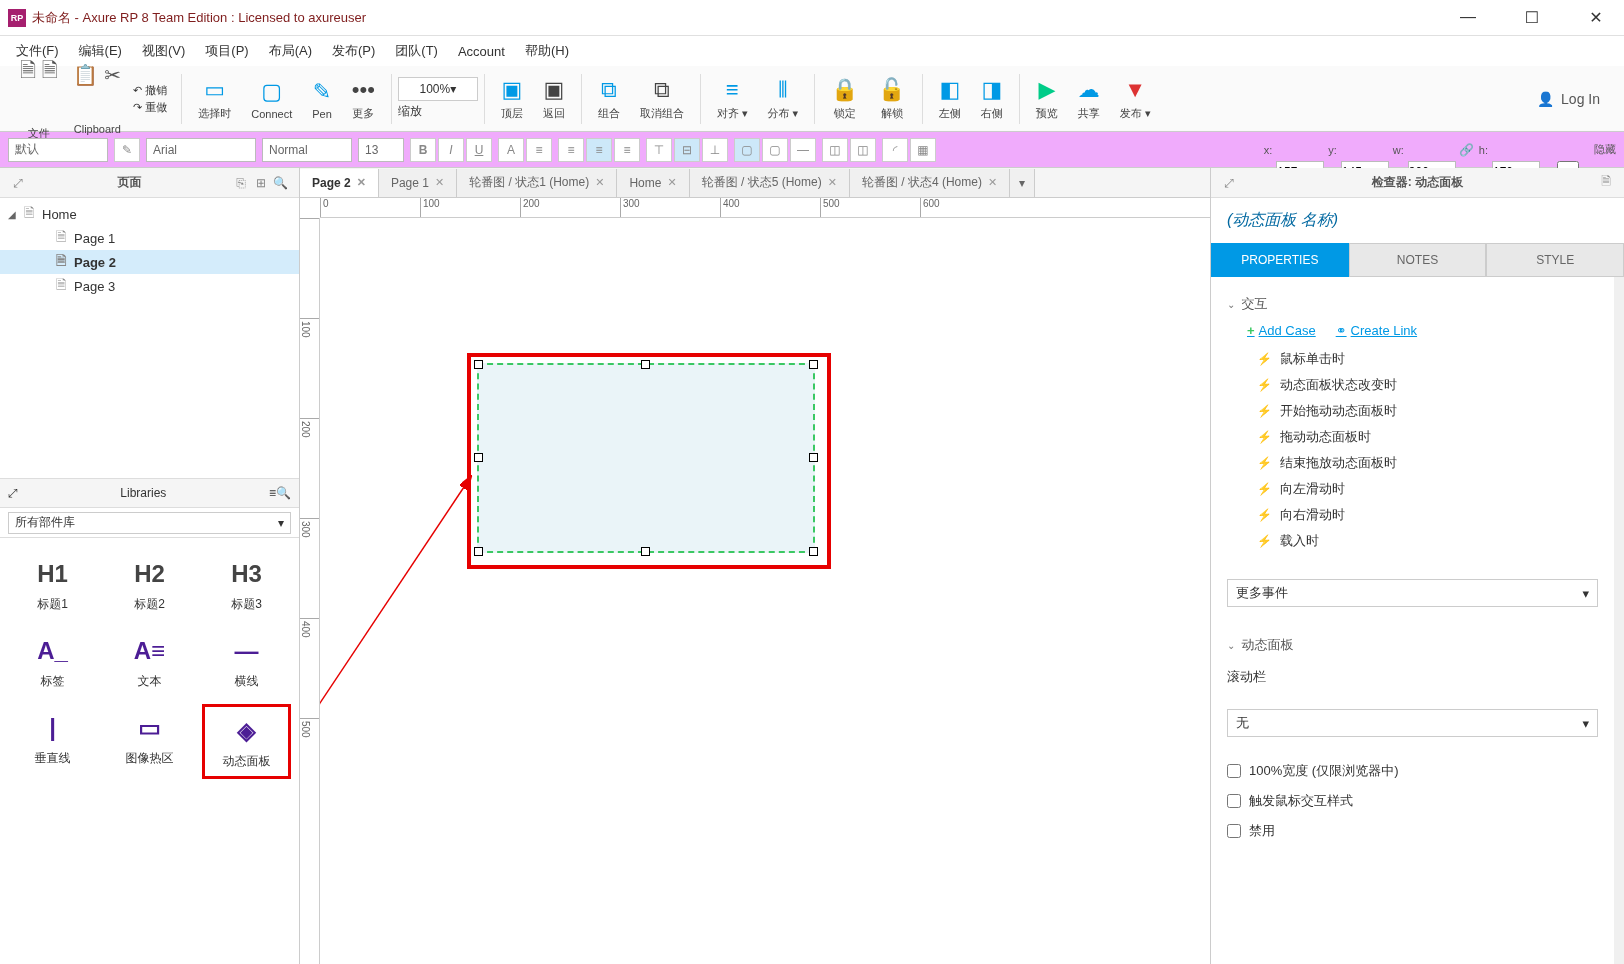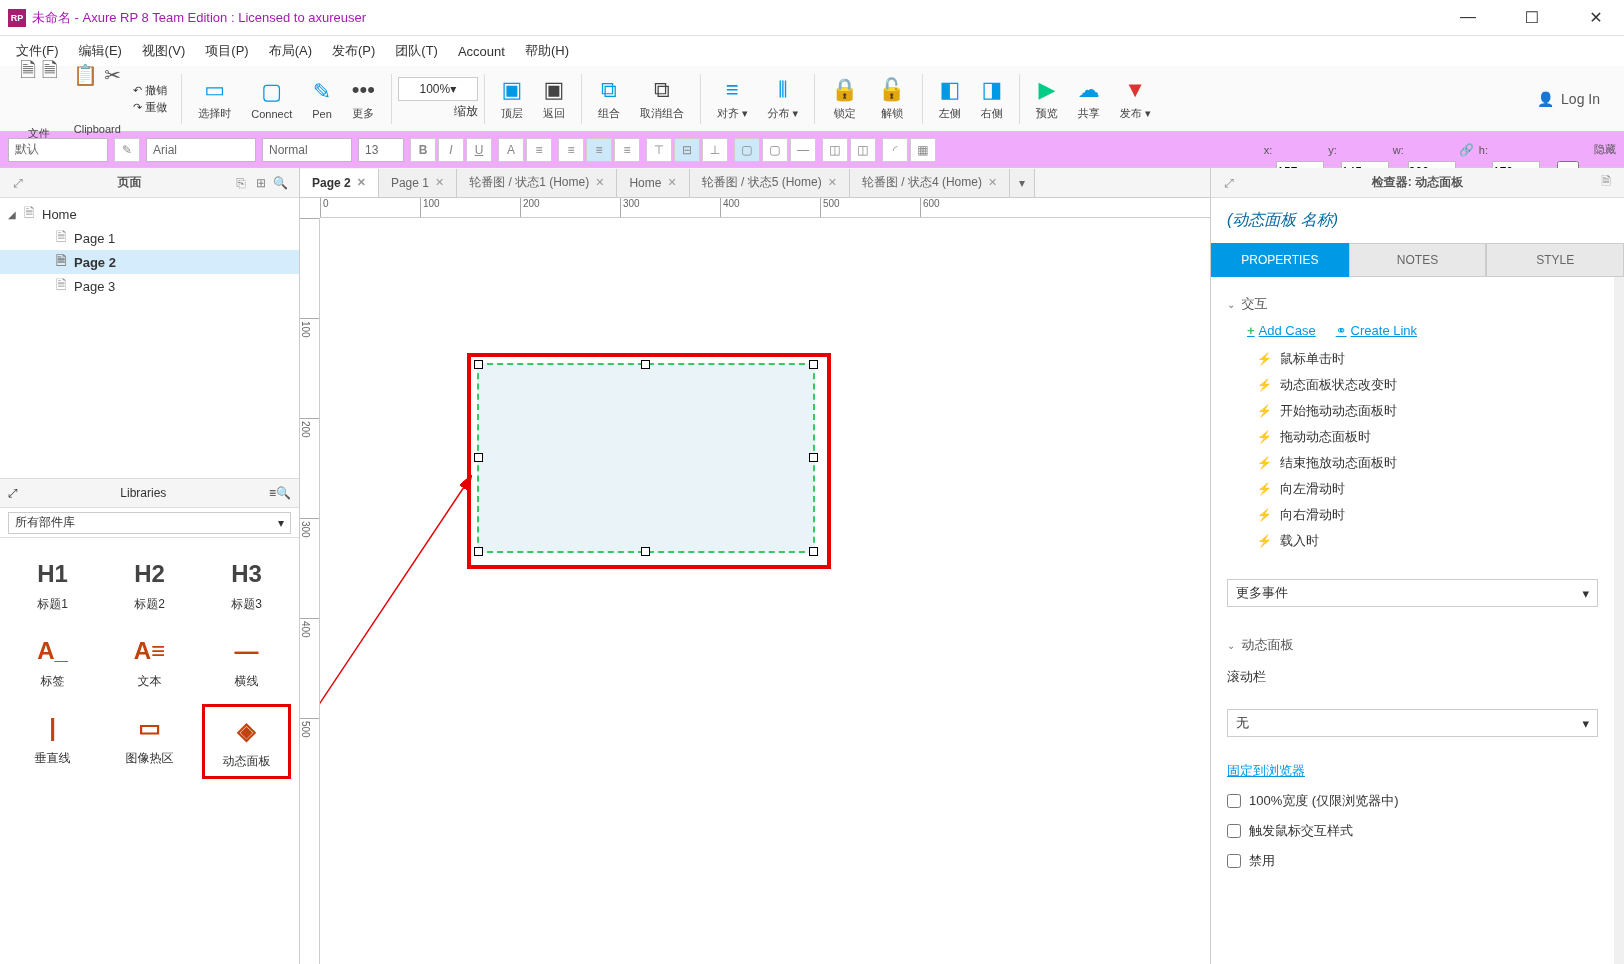--- a/index.html
+++ b/index.html
@@ -1,39 +1,39 @@
 <!DOCTYPE html>
 <html><head>
 <meta charset="utf-8">
 <style>
 * { box-sizing: border-box; margin: 0; padding: 0; font-family: "Microsoft YaHei", Arial, sans-serif; }
 body { background: #fff; font-size: 12px; color: #333; overflow: hidden; width: 1624px; height: 964px; }
 
 
 .titlebar { height: 36px; display: flex; align-items: center; padding: 0 8px; border-bottom: 1px solid #e0e0e0; }
 .titlebar .app-icon { width: 18px; height: 18px; background: #a51f6e; margin-right: 6px; display: flex; align-items: center; justify-content: center; color: #fff; font-size: 9px; font-weight: bold; }
-.titlebar .title { font-size: 13px; color: #a21caf; }
+.titlebar .title { font-size: 13px; color: #7f1d1d; }
 .titlebar .window-controls { margin-left: auto; display: flex; gap: 24px; }
 .titlebar .window-controls span { width: 40px; text-align: center; font-size: 16px; cursor: pointer; }
 
 
 .menubar { height: 30px; display: flex; align-items: center; padding: 0 8px; gap: 4px; }
 .menubar .menu-item { padding: 4px 8px; font-size: 13px; cursor: pointer; }
 
 
 .toolbar { height: 66px; display: flex; align-items: center; padding: 0 12px; border-bottom: 1px solid #ccc; background: #fafafa; }
 .tool-group { display: flex; flex-direction: column; align-items: center; gap: 2px; padding: 0 8px; }
 .tool-group .icons { display: flex; gap: 6px; align-items: center; font-size: 20px; color: #555; }
 .tool-group .label { font-size: 11px; color: #444; margin-top: 34px; }
 .tool-sep { width: 1px; height: 50px; background: #ddd; margin: 0 6px; }
 .tool-item { display: flex; flex-direction: column; align-items: center; gap: 2px; padding: 0 10px; }
 .tool-item .icon { font-size: 22px; color: #444; height: 28px; display: flex; align-items: center; }
 .tool-item .icon.blue { color: #0099e5; }
 .tool-item .label { font-size: 11px; color: #444; }
-.zoom-box { display: flex; flex-direction: column; align-items: flex-end; gap: 2px; }
+.zoom-box { display: flex; flex-direction: column; align-items: flex-start; gap: 2px; }
 .zoom-select { width: 80px; height: 24px; border: 1px solid #ccc; background: #fff; text-align: center; display: flex; align-items: center; justify-content: center; font-size: 12px; }
 .login { margin-left: auto; display: flex; align-items: center; gap: 6px; font-size: 14px; color: #555; padding-right: 12px; }
 
 
 .formatbar { height: 36px; border-bottom: 1px solid #ccc; background: #f0abfc; display: flex; align-items: center; padding: 0 8px; gap: 6px; }
 .combo { height: 24px; border: 1px solid #bbb; background: #fff; padding: 0 6px; display: flex; align-items: center; font-size: 12px; color: #666; }
 .fmt-btn { width: 26px; height: 24px; border: 1px solid #ccc; background: #fff; display: flex; align-items: center; justify-content: center; font-size: 12px; color: #888; }
 .fmt-group { display: flex; gap: 2px; }
 .coord-group { display: flex; gap: 4px; align-items: center; margin-left: auto; }
 .coord-group label { font-size: 11px; color: #555; }
@@ -56,21 +56,21 @@
 
 .lib-header { height: 30px; background: #f5f5f5; display: flex; align-items: center; padding: 0 8px; border-top: 1px solid #ddd; border-bottom: 1px solid #ddd; }
 .lib-header .title { flex: 1; text-align: center; font-size: 12px; }
 .lib-select { height: 30px; border-bottom: 1px solid #ddd; display: flex; align-items: center; padding: 0 8px; }
 .lib-select .combo2 { flex: 1; height: 22px; border: 1px solid #ccc; display: flex; align-items: center; padding: 0 6px; font-size: 12px; }
 .widget-grid { display: grid; grid-template-columns: repeat(3, 1fr); gap: 8px; padding: 12px 8px; overflow-y: auto; }
 .widget-item { display: flex; flex-direction: column; align-items: center; gap: 4px; padding: 6px 0; cursor: pointer; }
 .widget-item .w-icon { height: 36px; display: flex; align-items: center; justify-content: center; font-size: 24px; font-weight: bold; color: #444; }
 .widget-item .w-label { font-size: 12px; color: #333; }
 .widget-item.highlighted { border: 3px solid #e60000; }
-.widget-item .blue { color: #c2410c; text-align: center; }
+.widget-item .blue { color: #4c1d95; text-align: center; }
 
 
 .canvas-area { flex: 1; display: flex; flex-direction: column; background: #fff; }
 .tabs { height: 30px; background: #f5f5f5; display: flex; align-items: center; border-bottom: 1px solid #ccc; }
 .tab { height: 28px; padding: 0 12px; display: flex; align-items: center; gap: 6px; border-right: 1px solid #ccc; background: #f0f0f0; font-size: 12px; cursor: pointer; color: #666; }
 .tab.active { background: #fff; font-weight: bold; color: #333; }
 .tab .close { color: #999; font-size: 11px; }
 .canvas-wrap { flex: 1; position: relative; overflow: hidden; }
 .ruler-h { position: absolute; top: 0; left: 20px; right: 0; height: 20px; background: #fff; border-bottom: 1px solid #ccc; display: flex; font-size: 10px; color: #666; }
 .ruler-h .tick { width: 100px; border-left: 1px solid #aaa; padding-left: 2px; }
@@ -523,21 +523,20 @@
         <div class="section-header">
             <span class="chev">⌄</span>
             <span>动态面板</span>
           </div>
       </div>
       <div class="field-row">滚动栏</div>
       <div class="combo-full">
           <span>无</span>
           <span style="margin-left:auto">▾</span>
         </div>
-      <div class="link-item"><a>固定到浏览器</a></div>
       <div class="check-item">
           <input type="checkbox" style="">
           <span>100%宽度 (仅限浏览器中)</span>
         </div>
       <div class="check-item">
           <input type="checkbox" style="">
           <span>触发鼠标交互样式</span>
         </div>
       <div class="check-item">
           <input type="checkbox" style="">

